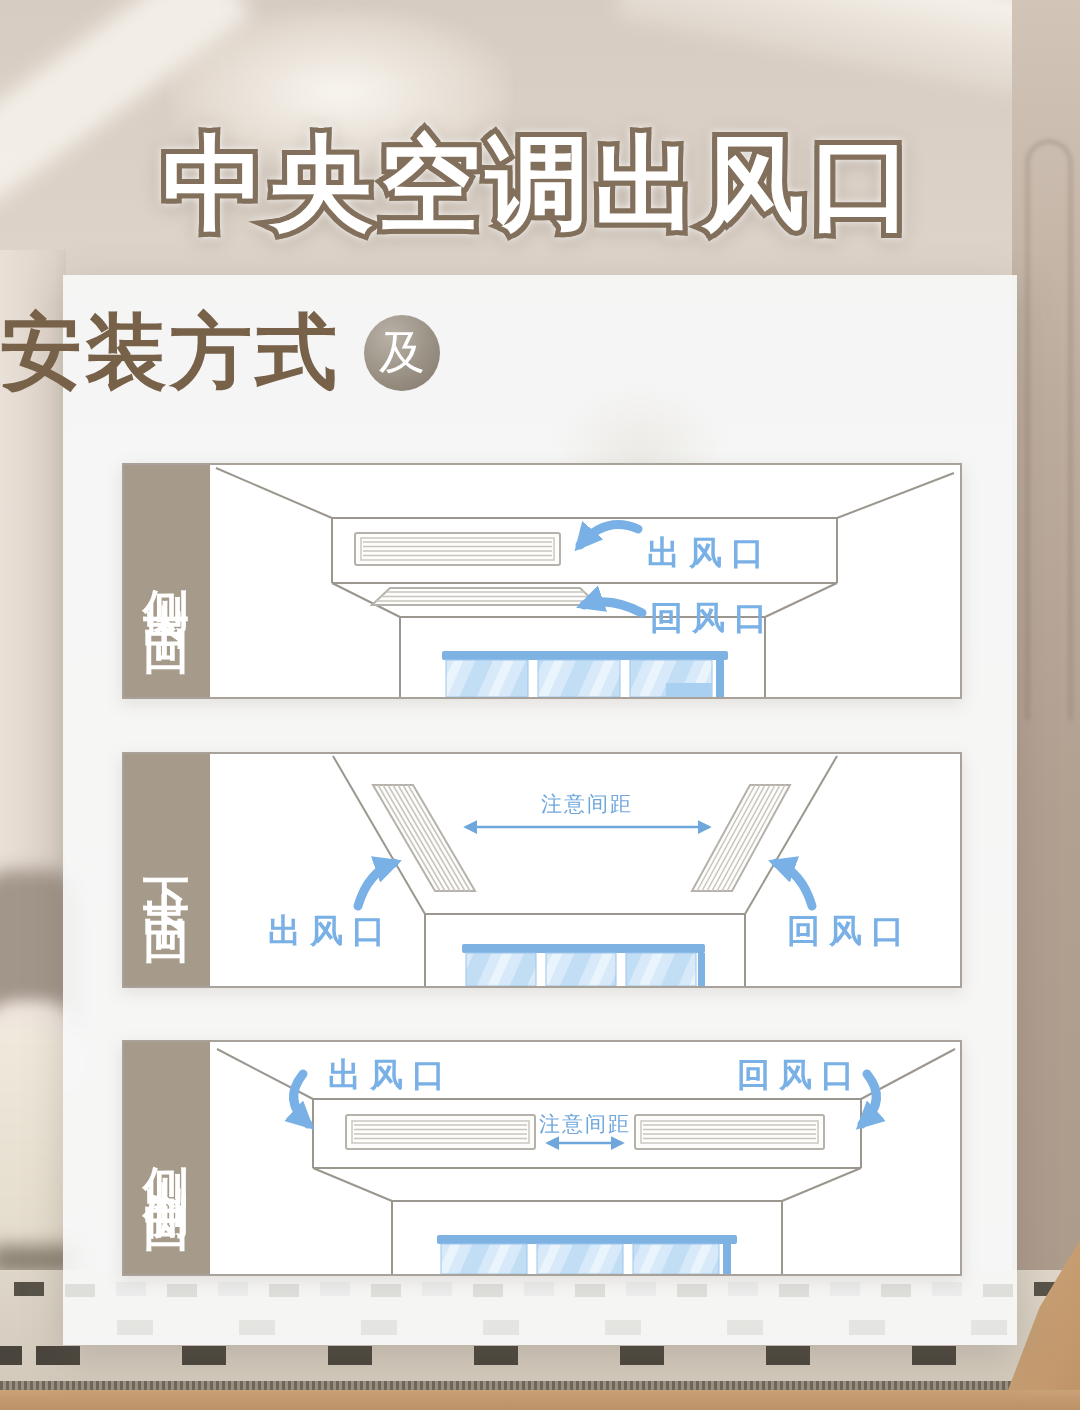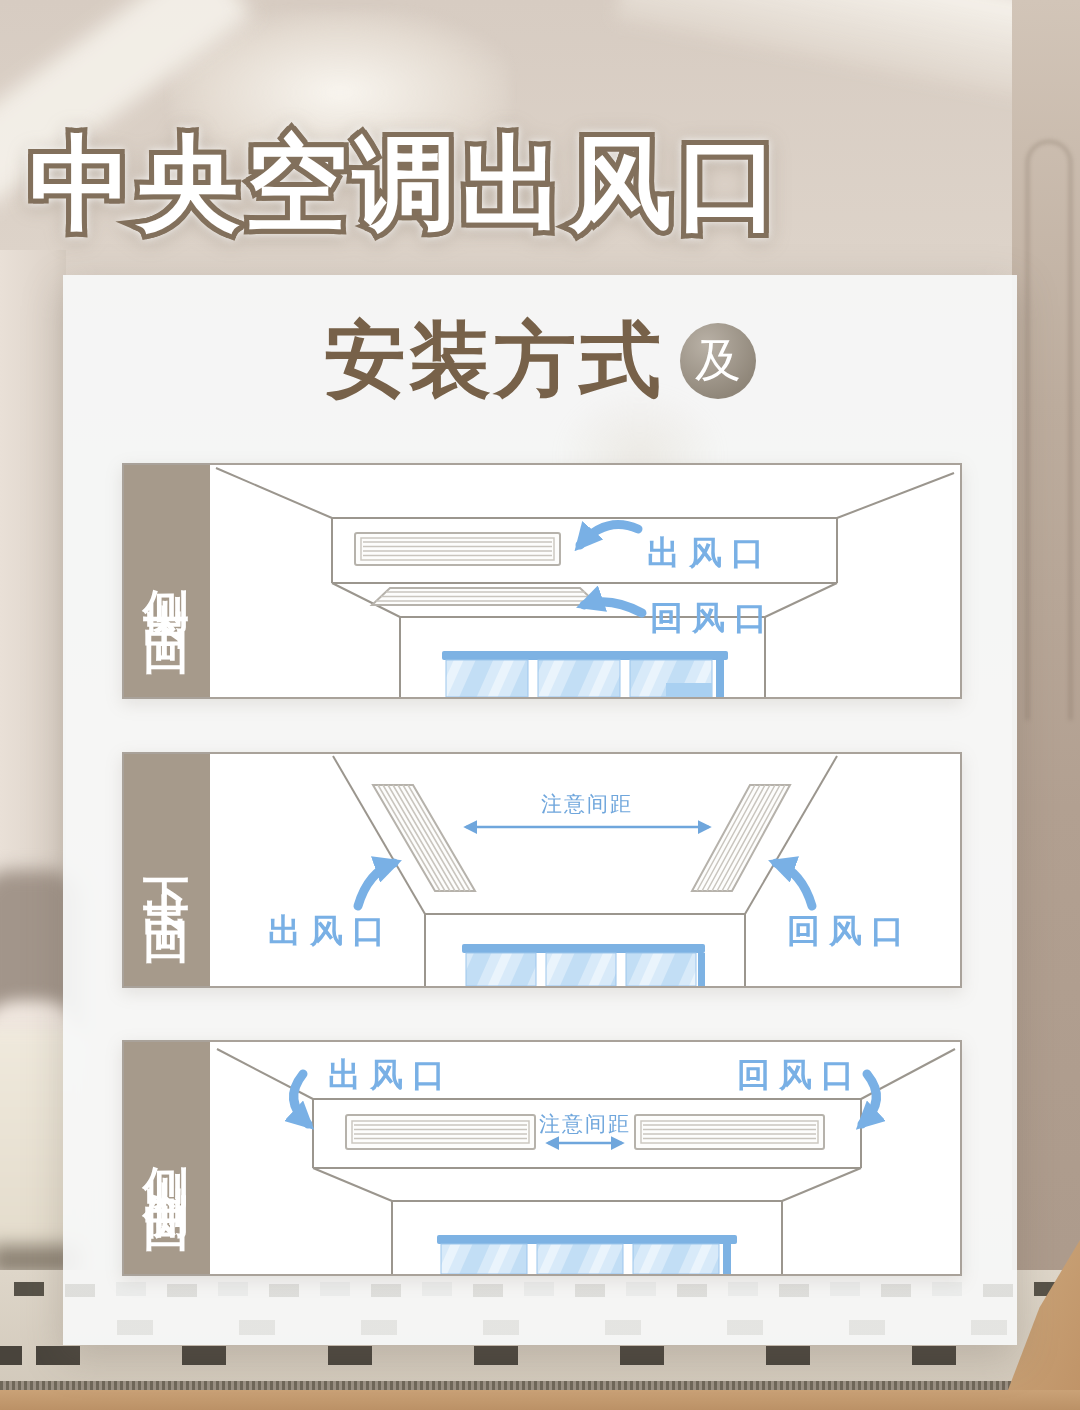--- a/index.html
+++ b/index.html
@@ -46,27 +46,27 @@
   
   .sheet { left:63px; top:275px; width:954px; height:1070px; background:rgba(246,248,247,.93);
     box-shadow:0 12px 38px rgba(108,98,86,.28); }
   .light-dashes { left:65px; top:1284px; width:950px; height:58px; z-index:3; pointer-events:none;
     background:
       repeating-linear-gradient(90deg, rgba(200,200,195,.5) 0 30px, transparent 30px 102px) 0 0 / 100% 13px no-repeat,
       repeating-linear-gradient(90deg, rgba(205,205,200,.42) 0 36px, transparent 36px 122px) 52px 36px / 100% 15px no-repeat; }
   .lamp-smudge { left:555px; top:385px; width:170px; height:140px; z-index:3; pointer-events:none; opacity:.35;
     background:radial-gradient(ellipse at center, rgba(213,203,187,.8), rgba(213,203,187,0) 70%); filter:blur(7px); }
   
-  .title { left:0; top:116px; width:1080px; z-index:4;
+  .title { left:0; top:116px; width:1080px; text-align:center; z-index:4;
     font-size:103px; font-weight:900; letter-spacing:5px; color:#fff;
     -webkit-text-stroke:10px #82705c; paint-order:stroke fill;
     text-shadow:4px 4px 0 #82705c,-4px 4px 0 #82705c,4px -4px 0 #82705c,-4px -4px 0 #82705c,0 5px 0 #82705c,0 -5px 0 #82705c,5px 0 0 #82705c,-5px 0 0 #82705c;
-    filter:drop-shadow(0 0 4px rgba(255,255,255,.9)) drop-shadow(0 3px 9px rgba(120,105,88,.3));padding-left:29px; }
-  .subtitle { left:0; top:306px; width:1080px; z-index:4; display:flex; align-items:center; justify-content:center;
-    gap:16px; font-size:82px; font-weight:900; color:#776149; letter-spacing:3px; }
+    filter:drop-shadow(0 0 4px rgba(255,255,255,.9)) drop-shadow(0 3px 9px rgba(120,105,88,.3)); }
+  .subtitle { left:0; top:298px; width:1080px; z-index:4; display:flex; align-items:center; justify-content:flex-start;
+    gap:24px; font-size:82px; font-weight:900; color:#776149; letter-spacing:3px; }
   .conj-circle { width:76px; height:76px; border-radius:50%; flex:0 0 auto;
     background:radial-gradient(circle at 35% 28%, #b9b1a6, #8f8679 75%);
     color:#fff; font-size:46px; font-weight:400; font-family:"Liberation Serif", serif;
     display:flex; align-items:center; justify-content:center; letter-spacing:0; }
   
   .card { left:122px; width:840px; height:236px; background:#fff; border:2px solid #a9a29a;
     display:flex; z-index:4; box-shadow:0 5px 16px rgba(138,128,115,.18); }
   .card-1 { top:463px; } .card-2 { top:752px; } .card-3 { top:1040px; }
   .label-bar { width:86px; background:#a69a8b; color:#fff; display:flex; align-items:center; justify-content:center; }
   .label-bar span { writing-mode:vertical-rl; text-orientation:upright; font-size:46px; font-weight:700;

